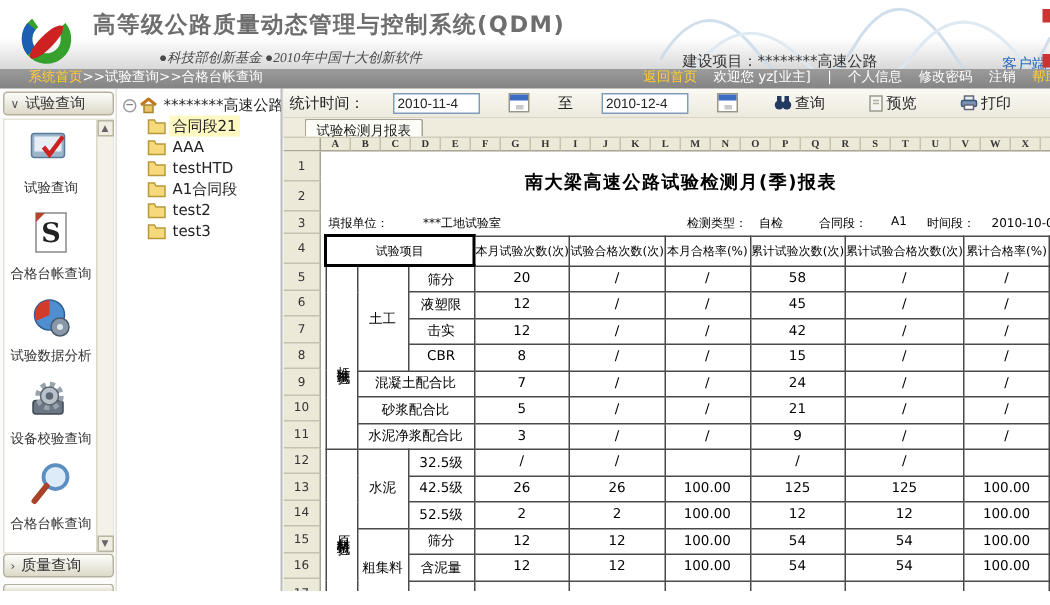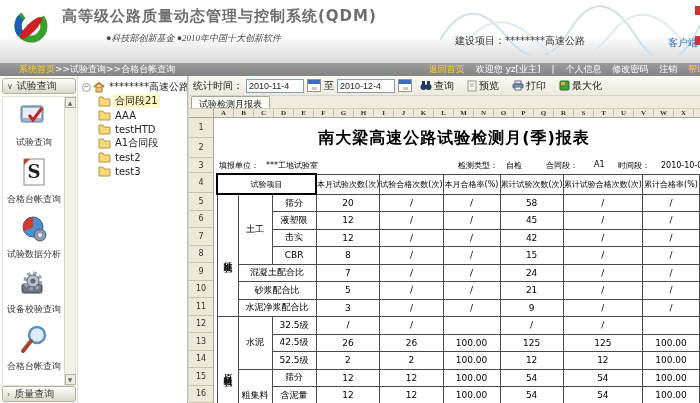--- a/index.html
+++ b/index.html
@@ -1,20 +1,20 @@
 <!DOCTYPE html>
 <html><head>
 <meta charset="utf-8">
 <style>
   * { margin:0; padding:0; box-sizing:border-box; }
   html,body { font-family:"DejaVu Sans","Liberation Sans",sans-serif; }
   .screen { position:relative; width:700px; height:403px; overflow:hidden; background:#fff; }
 
   
-  .app-header { position:relative; height:63px; background:linear-gradient(#ffffff 55%, #d9d9d9 100%); overflow:hidden;text-decoration:underline; }
+  .app-header { position:relative; height:46px; background:linear-gradient(#ffffff 55%, #d9d9d9 100%); overflow:hidden;text-decoration:underline; }
   .waves { position:absolute; right:0; top:0; height:55px; width:260px; opacity:.9; }
   .logo { position:absolute; left:8px; top:5px; }
   .head-titles { position:absolute; left:62px; top:7px; }
   .app-title { font-size:15px; font-weight:bold; color:#6e6e6e; letter-spacing:1px; }
   .app-subtitle { margin-top:6px; margin-left:44px; font-size:9px; font-style:italic; color:#4a4a4a; font-family:"Liberation Serif","DejaVu Serif",serif; }
   .project-line { position:absolute; left:455px; top:34px; font-size:10px; color:#333; }
   .client-link { position:absolute; right:-18px; top:36px; font-size:10px; color:#2b6cb8; text-decoration:none; white-space:nowrap; }
   .red-chip { position:absolute; width:9px; height:9px; background:#c33; right:-4px; }
   .red-chip.c1 { top:6px; } .red-chip.c2 { top:36px; }
 
@@ -43,49 +43,49 @@
   .tree { width:110px; background:#fff; border-right:1px solid #bdbdbd; padding:4px 0 0 4px; font-size:10px; color:#222; overflow:hidden; }
   .tree-row { display:flex; align-items:center; height:14px; white-space:nowrap; cursor:pointer; }
   .tree-children .tree-row { margin-left:16px; }
   .tree-row.selected .tlabel { background:#fef9c3; }
   .toggle { width:9px; height:9px; border:1px solid #9a9a9a; border-radius:50%; font-size:7px; line-height:7px; text-align:center; color:#555; margin-right:2px; flex:none; }
   .tlabel { padding:0 2px; }
   .ticon { margin-right:2px; flex:none; display:inline-flex; }
 
   
   .content { flex:1; display:flex; flex-direction:column; border-left:1px solid #d7d7d7; min-width:0; }
-  .toolbar { height:20px; background:linear-gradient(#faf9f3,#eceade); border-bottom:1px solid #d8d5c5; display:flex; align-items:center; font-size:10px; color:#222; padding:0 4px; gap:3px; white-space:nowrap; }
+  .toolbar { height:20px; background:linear-gradient(#faf9f3,#eceade); border-bottom:1px solid #d8d5c5; display:flex; align-items:center; font-size:10px; color:#222; padding:0 4px; gap:19px; white-space:nowrap; }
   .toolbar input { width:58px; height:14px; border:1px solid #7f9db9; font-size:9px; padding:0 2px; color:#222; }
   .calbtn { width:14px; height:13px; border:1px solid #9a9685; background:#fff; position:relative; cursor:pointer; flex:none; }
   .calbtn::before { content:""; position:absolute; left:0; right:0; top:0; height:4px; background:#3c6cc3; }
   .calbtn::after { content:""; position:absolute; left:4px; top:7px; width:5px; height:3px; background:#c9c9c9; }
   .tbtn { display:flex; align-items:center; gap:2px; padding:0 5px; cursor:pointer; }
 
-  .tabstrip { height:13px; background:#efecdd; border-bottom:1px solid #cfccbc; padding-left:2px; display:flex; align-items:flex-end; }
+  .tabstrip { height:13px; background:#efecdd; border-bottom:1px solid #cfccbc; padding-left:14px; display:flex; align-items:flex-end; }
   .tab { font-size:9px; background:#fdfdf8; border:1px solid #a9a494; border-bottom:none; border-radius:2px 2px 0 0; padding:1px 7px 0 7px; height:12px; color:#222; cursor:pointer; }
 
   
   .sheet { flex:1; background:#fff; overflow:hidden; display:flex; flex-direction:column; }
   .letters-row { display:flex; height:9px; flex:none; }
   .corner { width:25px; flex:none; background:#ece9d8; border-right:1px solid #a9a698; border-bottom:1px solid #a9a698; }
   .lcell { width:20px; flex:none; background:#ece9d8; border-right:1px solid #c6c2ae; border-bottom:1px solid #a9a698; font-size:7px; font-weight:bold; color:#333; text-align:center; line-height:9px; font-family:"Liberation Serif","DejaVu Serif",serif; }
   .lfill { flex:1; background:#ece9d8; border-bottom:1px solid #a9a698; }
   .sheet-body { display:flex; flex:1; min-height:0; }
   .gutter { width:25px; flex:none; background:#ece9d8; }
   .gcell { border-right:1px solid #a9a698; border-bottom:1px solid #c6c2ae; font-size:8px; color:#333; text-align:center; display:flex; align-items:center; justify-content:center; }
   .gcell:nth-child(1),.gcell:nth-child(2) { height:20px; }
   .gcell:nth-child(3) { height:15px; }
   .gcell:nth-child(4) { height:20px; }
   .gcell:nth-child(n+5) { height:17.5px; }
   .gcell:nth-child(17) { height:20px; }
   .cells { flex:1; overflow:hidden; position:relative; }
-  .sheet-title { height:40px; display:flex; align-items:center; justify-content:center; font-size:16px; font-weight:bold; color:#000; letter-spacing:1px; width:480px; }
+  .sheet-title { height:40px; display:flex; align-items:center; justify-content:center; font-size:12px; font-weight:bold; color:#000; letter-spacing:1px; width:480px; }
   .info-row { position:relative; height:15px; font-size:8px; color:#000;text-decoration:underline; }
   .info-row span { position:absolute; top:2px; white-space:nowrap; }
-  .i-unit-l{left:5px;} .i-unit-v{left:52px;text-align:right;} .i-type-l{left:244px;} .i-type-v{left:292px;}
+  .i-unit-l{left:5px;} .i-unit-v{left:68px;text-align:right;} .i-type-l{left:244px;} .i-type-v{left:292px;}
   .i-sec-l{left:332px;} .i-sec-v{left:380px;} .i-per-l{left:404px;} .i-per-v{left:447px;}
 
   table.report { border-collapse:collapse; table-layout:fixed; margin-left:2px; font-size:9px; color:#000; }
   .report td { border:1px solid #4a4a4a; text-align:center; padding:0; overflow:hidden; white-space:nowrap; height:17.5px; }
   .report tr.hdr td { height:20px; font-size:8px; }
   .report td.selcell { border:2px solid #000; }
   .report td.vtext { writing-mode:vertical-lr; text-orientation:upright; font-size:9px; letter-spacing:1px; line-height:1; }
 </style>
 </head>
 <body>

